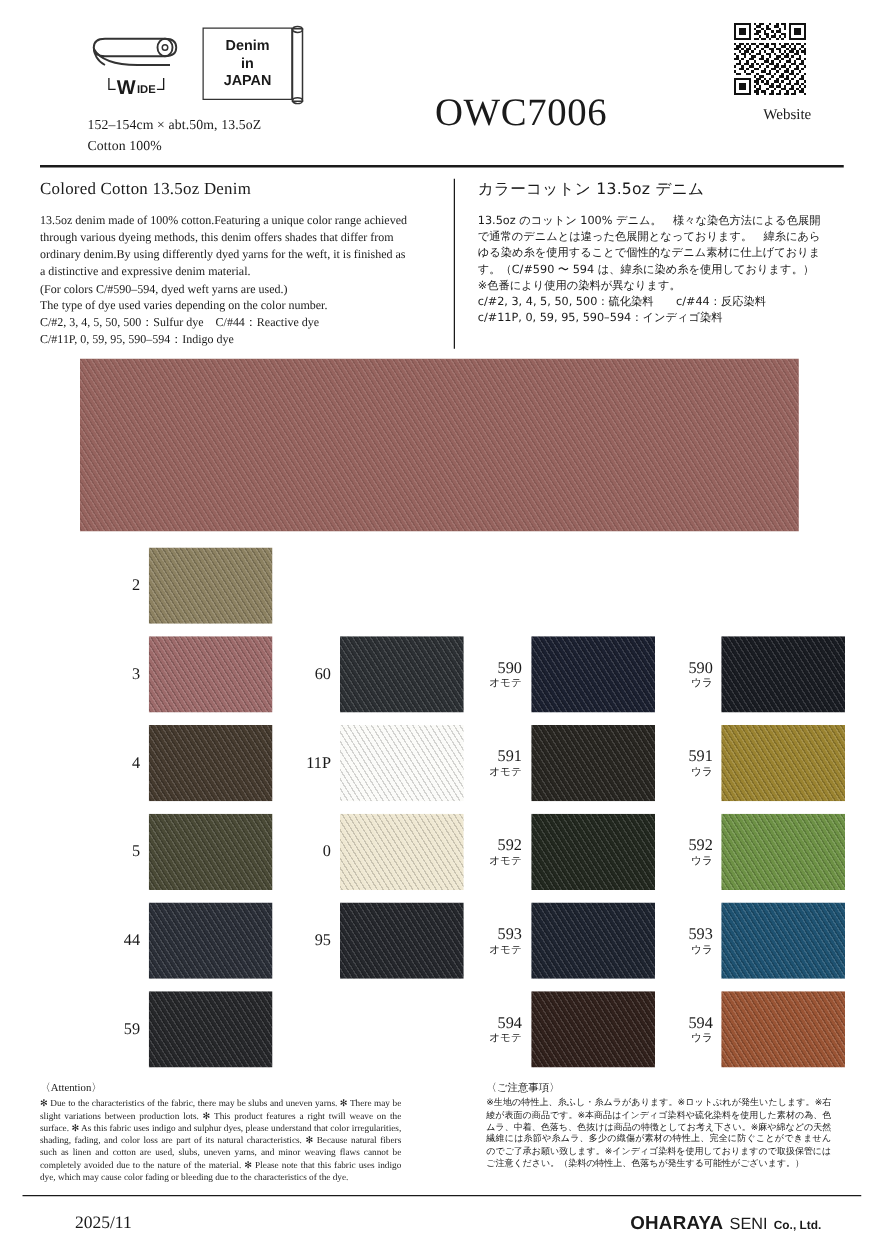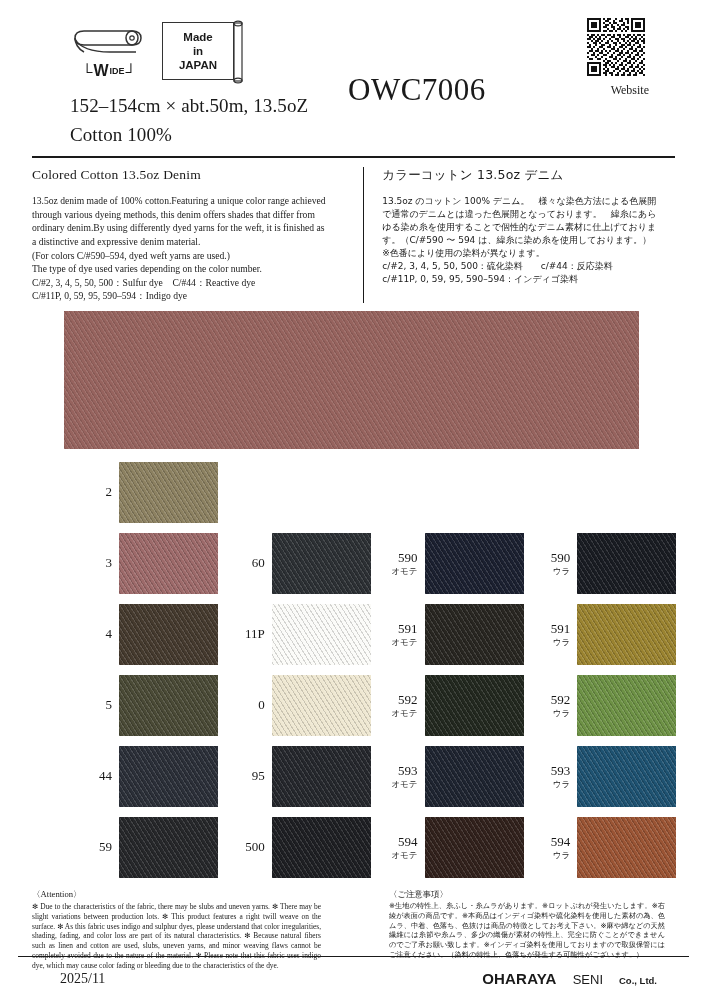--- a/index.html
+++ b/index.html
@@ -21,21 +21,21 @@
   .bolt-svg { display:block; }
   .wide-label { display:flex; align-items:center; justify-content:center; gap:1px;
      font-family:"Liberation Sans",sans-serif; font-weight:bold; font-size:13px; margin-top:1px; }
   .wide-label .w { font-size: 16px; }
   .wide-label .ide { font-size: 9px; letter-spacing:0; }
   .bracket-l, .bracket-r { font-size: 15px; font-weight: normal; line-height: 1; }
   .made-box { width: 72px; height: 58px; border: 1.4px solid #333; position: relative;
      display:flex; flex-direction:column; align-items:center; justify-content:center;
      font-family:"Liberation Sans",sans-serif; font-weight:bold; font-size:11.5px; line-height:1.22; }
   .made-roll { position:absolute; right:-11px; top:-3px; width:12px; height:64px; }
-  .spec-lines { margin-top: 12px; font-size: 19px; line-height: 1.5; letter-spacing: .1px; }
+  .spec-lines { margin-top: 12px; font-size: 11px; line-height: 1.5; letter-spacing: .1px; }
 
   .header-right { flex: 1; position: relative; padding-top: 2px; }
   .qr-wrap { position:absolute; right: 26px; top: 2px; text-align:center; width: 66px; }
   .qr { width: 58px; height: 58px; margin: 0 auto; }
   .qr-caption { font-size: 12px; margin-top: 3px; text-align: right; }
   .product-code { font-size: 31px; letter-spacing: .5px; padding-left: 16px; margin-top: 54px; font-weight: normal; }
 
   
   .rule { height: 2.2px; background: #1a1a1a; margin: 7px 32px 0 32px; }
 
@@ -81,21 +81,21 @@
   .att-col.jp { padding-left: 14px; }
   .att-title { font-size: 8.6px; margin-bottom: 1px; }
   .att-title.jp { font-family:Liberation Mono, monospace; font-size: 8.4px; }
   .att-body { font-size: 7.4px; line-height: 1.32; text-align: justify; }
   .att-body.jp { font-family:"DejaVu Sans",sans-serif; font-size: 7.2px; line-height: 1.36; }
 
   
   .footer { position:absolute; left:0; right:0; bottom: 0; height: 44px;
      border-top: 1.4px solid #1a1a1a; margin: 0 18px; display:flex; align-items:center; }
   .f-date { margin-left: 42px; font-size: 14px; }
-  .f-brand { margin-left: auto; margin-right: 32px; display:flex; align-items:baseline; gap:16px;
+  .f-brand { margin-left: auto; margin-right: 32px; display:flex; align-items:baseline; gap:5px;
      font-family:"Liberation Sans",sans-serif; }
   .f-b1 { font-size: 15px; font-weight: bold; letter-spacing:.2px; }
   .f-b2 { font-size: 13px; font-weight: 300; }
   .f-b3 { font-size: 9.5px; font-weight: bold; }
 </style>
 </head>
 <body>
 
 <div class="page">
 
@@ -118,21 +118,21 @@
             <span class="bracket-r">┘</span>
           </div>
         </div>
 
         <div class="made-box">
           <svg class="made-roll" viewBox="0 0 12 64">
             <rect x="2" y="3" width="8" height="58" fill="none" stroke="#333" stroke-width="1.2"></rect>
             <ellipse cx="6" cy="3.5" rx="4" ry="2.4" fill="none" stroke="#333" stroke-width="1.2"></ellipse>
             <ellipse cx="6" cy="60.5" rx="4" ry="2.4" fill="none" stroke="#333" stroke-width="1.2"></ellipse>
           </svg>
-          <span>Made</span>
+          <span>Denim</span>
           <span>in</span>
           <span>JAPAN</span>
         </div>
       </div>
 
       <div class="spec-lines">
         <div>152–154cm × abt.50m, 13.5oZ</div>
         <div>Cotton 100%</div>
       </div>
     </div>
@@ -496,29 +496,20 @@
         </div>
         <div class="gcell">
           <div class="glabel">
             <span class="num">95</span>
           </div>
           <div class="chip" style="--c: #25272c;">
             <div class="chip-inner" style="background: rgb(37, 39, 44);"></div>
             <div class="chip-tw"></div>
           </div>
         </div>
-        <div class="gcell">
-          <div class="glabel">
-            <span class="num">500</span>
-          </div>
-          <div class="chip" style="--c: #1e1f23;">
-            <div class="chip-inner" style="background: rgb(30, 31, 35);"></div>
-            <div class="chip-tw"></div>
-          </div>
-        </div>
       </div>
       <div class="gcol">
         <div class="gcell empty">
           <div class="glabel">
             <span class="num"></span>
           </div>
           <div class="chip" style="--c: #fff;"></div>
         </div>
         <div class="gcell">
           <div class="glabel">

